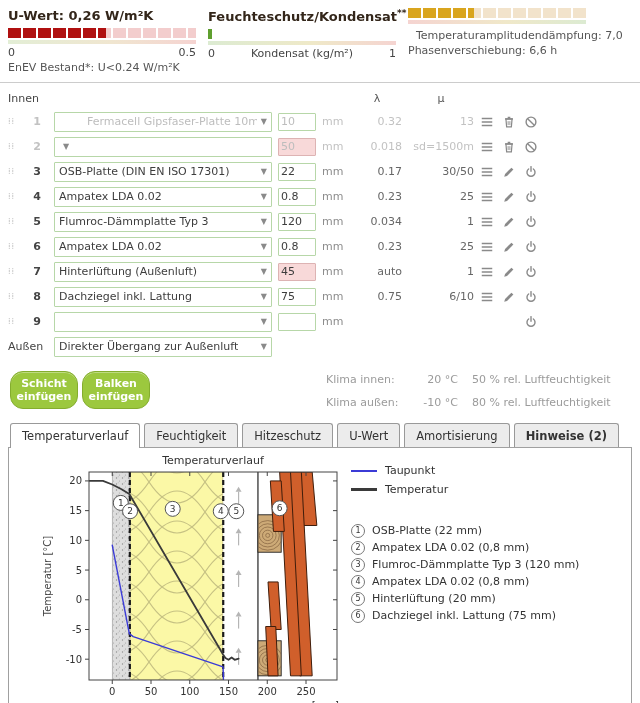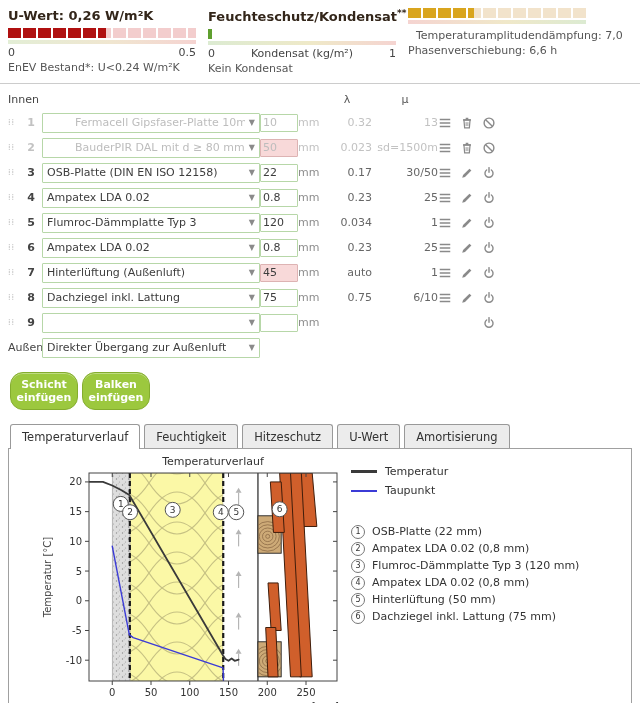--- a/index.html
+++ b/index.html
@@ -22,21 +22,21 @@
   .strip{height:4px;margin-top:2px;}
   .g1 .strip,.g2 .strip{width:188px;}
   .g3 .strip{width:178px;}
   .g-scale{display:flex;justify-content:space-between;color:#444;margin-top:2px;}
   .g1 .g-scale,.g2 .g-scale{width:188px;}
   .g-note{color:#555;margin-top:2px;white-space:nowrap;}
   .divider{border:none;border-top:1px solid #ccc;margin:8px 0 0 0;}
 
   
   .ltable{padding:6px 8px 0 8px;}
-  .lrow{display:grid;grid-template-columns:12px 22px 218px 38px 24px 50px 66px 80px;align-items:center;height:25px;font-size:11px;}
+  .lrow{display:grid;grid-template-columns:12px 22px 218px 38px 24px 50px 66px 80px;column-gap:6px;align-items:center;height:25px;font-size:11px;}
   .lrow.header{height:18px;margin-bottom:2px;color:#444;}
   .hd-innen{grid-column:1 / span 3;}
   .hd-l{text-align:center;color:#555;}
   .hd-m{text-align:center;color:#555;}
   .handle{color:#c3c3c3;font-size:8px;letter-spacing:1px;line-height:8px;}
   .rnum{font-weight:bold;color:#444;text-align:center;}
   .sel{border:1px solid #b7d7a8;background:#fff;height:18px;display:flex;align-items:center;padding:0 4px;justify-content:space-between;border-radius:1px;}
   .sel .sel-text{overflow:hidden;white-space:nowrap;color:#3d3d3d;}
   .sel .sel-arrow{color:#8a8a8a;font-size:8px;margin-left:4px;}
   .lrow.disabled .sel .sel-text{color:#bdbdbd;margin-left:28px;}
@@ -96,21 +96,20 @@
       <div class="bar">
         <div class="track" style="background: none;"></div>
         <div class="fill" style="width: 2%; background: repeating-linear-gradient(90deg, rgb(95, 159, 47) 0px, rgb(95, 159, 47) 13px, rgb(255, 255, 255) 13px, rgb(255, 255, 255) 15px);"></div>
       </div>
       <div class="strip" style="background: linear-gradient(90deg, rgb(220, 235, 210) 0%, rgb(239, 233, 200) 55%, rgb(245, 212, 209) 100%);"></div>
       <div class="g-scale">
         <span>0</span>
         <span>Kondensat (kg/m²)</span>
         <span>1</span>
       </div>
-      <div class="g-note">Kein Kondensat</div>
     </div>
 
     <div class="gauge g3">
       <div class="bar">
         <div class="track" style="background: repeating-linear-gradient(90deg, rgb(242, 227, 203) 0px, rgb(242, 227, 203) 13px, rgb(255, 255, 255) 13px, rgb(255, 255, 255) 15px);"></div>
         <div class="fill" style="width: 37%; background: repeating-linear-gradient(90deg, rgb(217, 165, 30) 0px, rgb(217, 165, 30) 13px, rgb(255, 255, 255) 13px, rgb(255, 255, 255) 15px);"></div>
       </div>
       <div class="strip" style="background: linear-gradient(90deg, rgb(245, 212, 209) 0%, rgb(240, 232, 201) 55%, rgb(220, 235, 210) 100%);"></div>
       <div class="g-note" style="margin-top:5px;margin-left:8px;">Temperaturamplitudendämpfung: 7,0</div>
       <div class="g-note">Phasenverschiebung: 6,6 h</div>
@@ -152,47 +151,46 @@
             <span class="ic"><svg width="14" height="14" viewBox="0 0 16 16" xmlns="http://www.w3.org/2000/svg">
                 <circle cx="8" cy="8" r="5.6" stroke="#8a8a8a" fill="none" stroke-width="1.6"></circle>
                 <path d="M4.2 4.2l7.6 7.6" stroke="#8a8a8a" fill="none" stroke-width="1.6"></path>
               </svg></span>
           </div>
         </div>
         <div class="lrow disabled">
           <div class="handle">⁞⁞</div>
           <div class="rnum">2</div>
           <div class="sel">
-            <span class="sel-text">BauderPIR DAL mit d ≥ 80 mm</span>
             <span class="sel-arrow">▼</span>
           </div>
           <input class="thick warn" value="50" style="">
           <div class="unit">mm</div>
-          <div class="lam">0.023</div>
+          <div class="lam">0.018</div>
           <div class="mu">sd=1500m</div>
           <div class="icons">
             <span class="ic"><svg width="14" height="14" viewBox="0 0 16 16" xmlns="http://www.w3.org/2000/svg">
                 <path d="M2 4h12M2 8h12M2 12h12" stroke="#8a8a8a" fill="none" stroke-width="1.6"></path>
               </svg></span>
             <span class="ic"><svg width="14" height="14" viewBox="0 0 16 16" xmlns="http://www.w3.org/2000/svg">
                 <path d="M3.5 4.5h9M6.5 2.8h3" stroke="#8a8a8a" fill="none" stroke-width="1.6"></path>
                 <path d="M4.5 4.5l.8 9h5.4l.8-9z" stroke="#8a8a8a" fill="none" stroke-width="1.4"></path>
                 <path d="M7 7v4.5M9 7v4.5" stroke="#8a8a8a" stroke-width="1"></path>
               </svg></span>
             <span class="ic"><svg width="14" height="14" viewBox="0 0 16 16" xmlns="http://www.w3.org/2000/svg">
                 <circle cx="8" cy="8" r="5.6" stroke="#8a8a8a" fill="none" stroke-width="1.6"></circle>
                 <path d="M4.2 4.2l7.6 7.6" stroke="#8a8a8a" fill="none" stroke-width="1.6"></path>
               </svg></span>
           </div>
         </div>
         <div class="lrow">
           <div class="handle">⁞⁞</div>
           <div class="rnum">3</div>
           <div class="sel">
-            <span class="sel-text">OSB-Platte (DIN EN ISO 12158)</span>
+            <span class="sel-text">OSB-Platte (DIN EN ISO 17301)</span>
             <span class="sel-arrow">▼</span>
           </div>
           <input class="thick" value="22" style="">
           <div class="unit">mm</div>
           <div class="lam">0.17</div>
           <div class="mu">30/50</div>
           <div class="icons">
             <span class="ic"><svg width="14" height="14" viewBox="0 0 16 16" xmlns="http://www.w3.org/2000/svg">
                 <path d="M2 4h12M2 8h12M2 12h12" stroke="#8a8a8a" fill="none" stroke-width="1.6"></path>
               </svg></span>
@@ -351,28 +349,37 @@
       <div class="sel">
         <span class="sel-text">Direkter Übergang zur Außenluft</span>
         <span class="sel-arrow">▼</span>
       </div>
     </div>
   </div>
 
   <div class="actions">
     <div class="btn">Schicht einfügen</div>
     <div class="btn">Balken einfügen</div>
+    <div class="climate">
+      <div>Klima innen:</div>
+      <div class="ct">20 °C</div>
+      <div>50 % rel. Luftfeuchtigkeit</div>
+      <div>Klima außen:</div>
+      <div class="ct">-10 °C</div>
+      <div>80 % rel. Luftfeuchtigkeit</div>
+    </div>
   </div>
 
   <div class="tabs" id="tabs">
       <div class="tab active">Temperaturverlauf</div>
       <div class="tab">Feuchtigkeit</div>
       <div class="tab">Hitzeschutz</div>
       <div class="tab">U-Wert</div>
       <div class="tab">Amortisierung</div>
+      <div class="tab bold">Hinweise (2)</div>
     </div>
   <div class="panel">
     <svg id="tchart" width="322" height="270">
         <defs>
           <pattern id="pOsb" width="6" height="6" patternUnits="userSpaceOnUse">
             <rect width="6" height="6" fill="#dedede"></rect>
             <circle cx="1.5" cy="2" r="0.7" fill="#8f8f8f"></circle>
             <circle cx="4.5" cy="5" r="0.6" fill="#a2a2a2"></circle>
             <circle cx="3.2" cy="0.8" r="0.5" fill="#b3b3b3"></circle>
           </pattern>
@@ -486,26 +493,26 @@
         <line x1="300" y1="28.914285714285715" x2="296" y2="28.914285714285715" stroke="#444" stroke-width="1"></line>
         <text x="45" y="32.41428571428571" text-anchor="end" font-size="10" fill="#333">20</text>
         <text x="176" y="12" text-anchor="middle" font-size="11" fill="#333">Temperaturverlauf</text>
         <text x="14" y="124" text-anchor="middle" font-size="10" fill="#444" transform="rotate(-90 14 124)">Temperatur [°C]</text>
         <text x="302" y="257" text-anchor="end" font-size="10" fill="#333">[mm]</text>
         <text x="83" y="270" text-anchor="middle" font-size="10" fill="#555">Innen</text>
       </svg>
     <div class="chart-side">
       <div id="legend">
           <div class="leg-row">
+            <span class="leg-swatch" style="background: rgb(59, 59, 214); height: 2px;"></span>
+            <span>Taupunkt</span>
+          </div>
+          <div class="leg-row">
             <span class="leg-swatch" style="background: rgb(58, 58, 58); height: 3px;"></span>
             <span>Temperatur</span>
-          </div>
-          <div class="leg-row">
-            <span class="leg-swatch" style="background: rgb(59, 59, 214); height: 2px;"></span>
-            <span>Taupunkt</span>
           </div>
         </div>
       <div class="note-list" id="notelist">
           <div class="note-item">
             <span class="cnum">1</span>
             <span>OSB-Platte (22 mm)</span>
           </div>
           <div class="note-item">
             <span class="cnum">2</span>
             <span>Ampatex LDA 0.02 (0,8 mm)</span>
@@ -513,21 +520,21 @@
           <div class="note-item">
             <span class="cnum">3</span>
             <span>Flumroc-Dämmplatte Typ 3 (120 mm)</span>
           </div>
           <div class="note-item">
             <span class="cnum">4</span>
             <span>Ampatex LDA 0.02 (0,8 mm)</span>
           </div>
           <div class="note-item">
             <span class="cnum">5</span>
-            <span>Hinterlüftung (50 mm)</span>
+            <span>Hinterlüftung (20 mm)</span>
           </div>
           <div class="note-item">
             <span class="cnum">6</span>
             <span>Dachziegel inkl. Lattung (75 mm)</span>
           </div>
         </div>
     </div>
   </div>
 
 </div>

